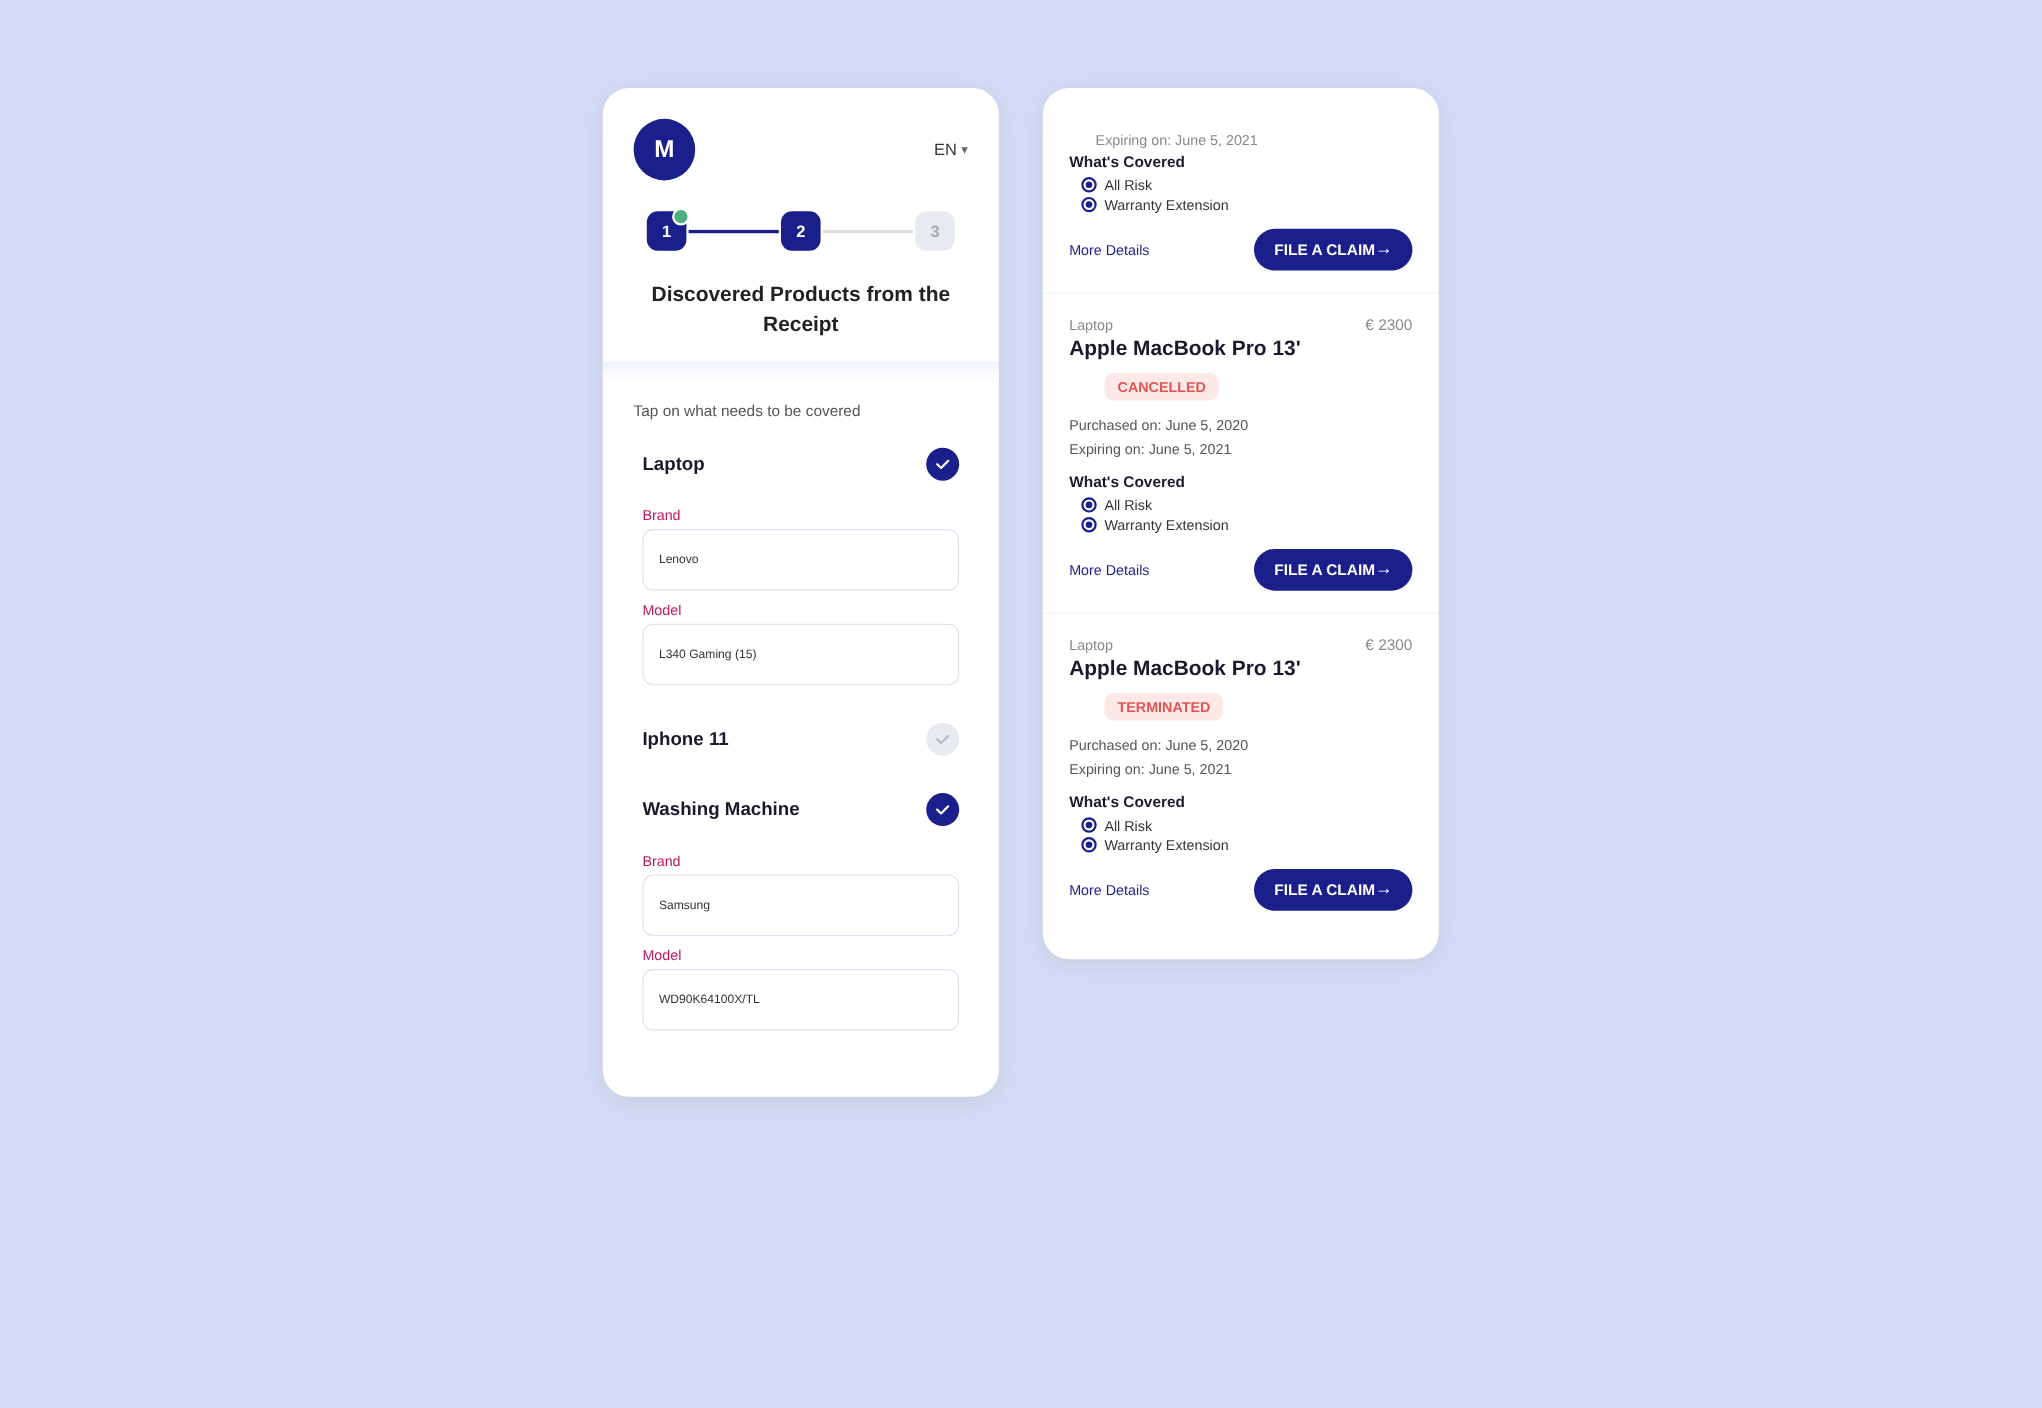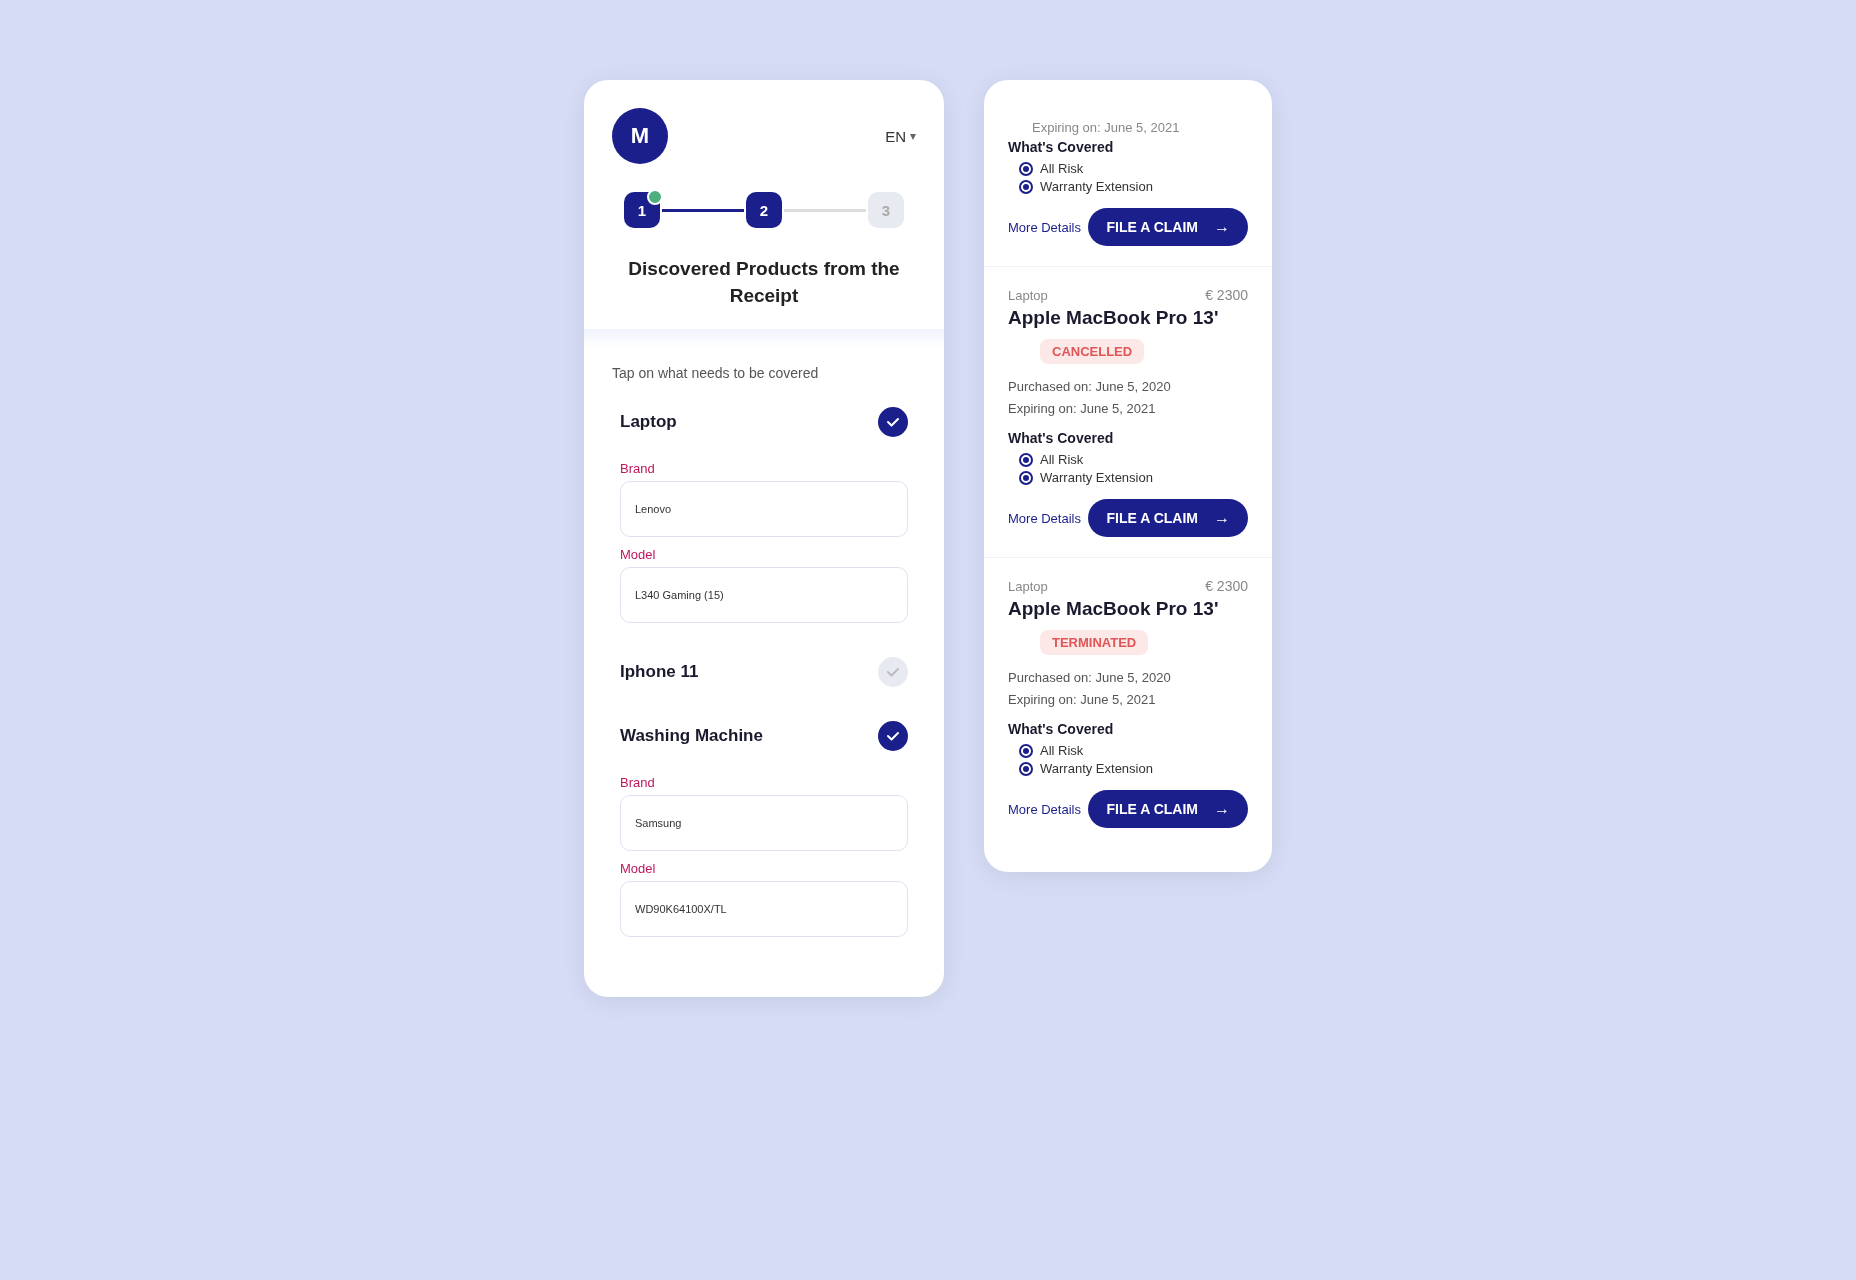--- a/index.html
+++ b/index.html
@@ -195,21 +195,21 @@
       font-size: 11px;
       color: #333;
       background: #fff;
       outline: none;
     }
 
     
     .right-card {
       background: #fff;
       border-radius: 24px;
-      width: 288px;
+      width: 360px;
       padding: 0 0 24px 0;
       box-shadow: 0 4px 24px rgba(0,0,0,0.08);
       flex-shrink: 0;
       overflow-y: auto;
       max-height: 900px;
     }
 
     
     .policy-item {
       padding: 20px 24px;
@@ -262,21 +262,21 @@
       margin-bottom: 10px;
     }
     .what-covered-title {
       font-size: 14px;
       font-weight: 600;
       color: #1a1a2e;
       margin-bottom: 6px;
     }
     .coverage-option {
       display: flex;
-      align-items: flex-end;
+      align-items: flex-start;
       gap: 7px;
       font-size: 13px;
       color: #333;
       margin-bottom: 3px;
       padding-left: 11px;
     }
     .radio-dot {
       width: 14px;
       height: 14px;
       border-radius: 50%;
@@ -312,21 +312,21 @@
       background: #1a1f8c;
       color: #fff;
       border: none;
       border-radius: 24px;
       padding: 10px 18px;
       font-size: 14px;
       font-weight: 600;
       cursor: pointer;
       display: flex;
       align-items: center;
-      gap: 16px;
+      gap: 0;
     }
     .file-claim-btn .arrow {
       font-size: 16px;
     }
 
     
     .expiring-text {
       font-size: 13px;
       color: #888;
       padding: 20px 24px 4px;

